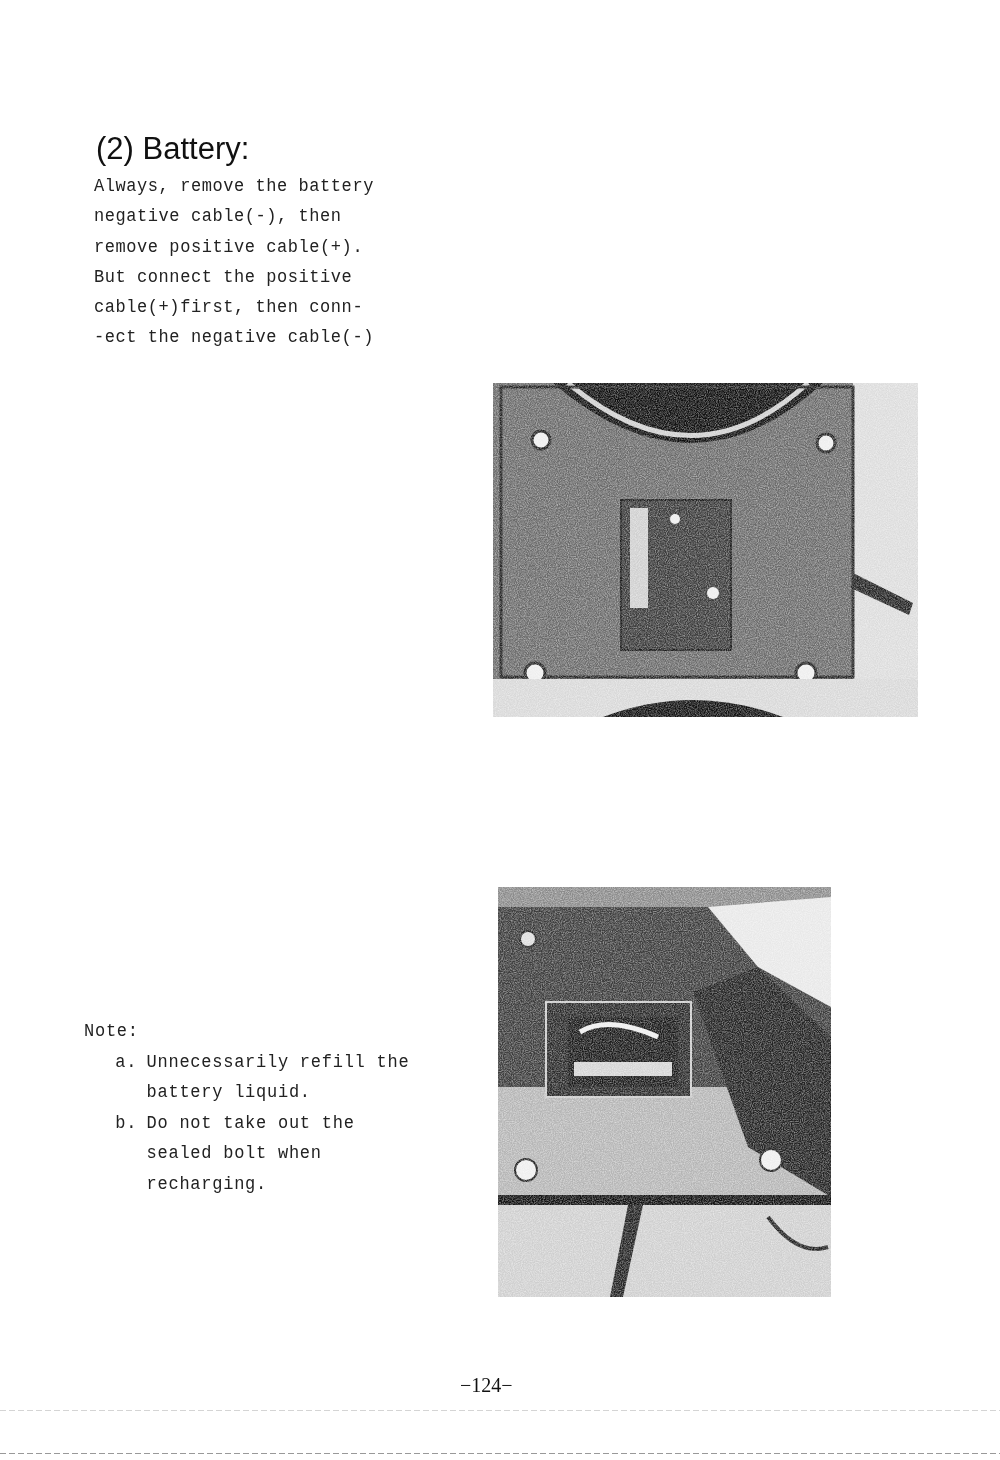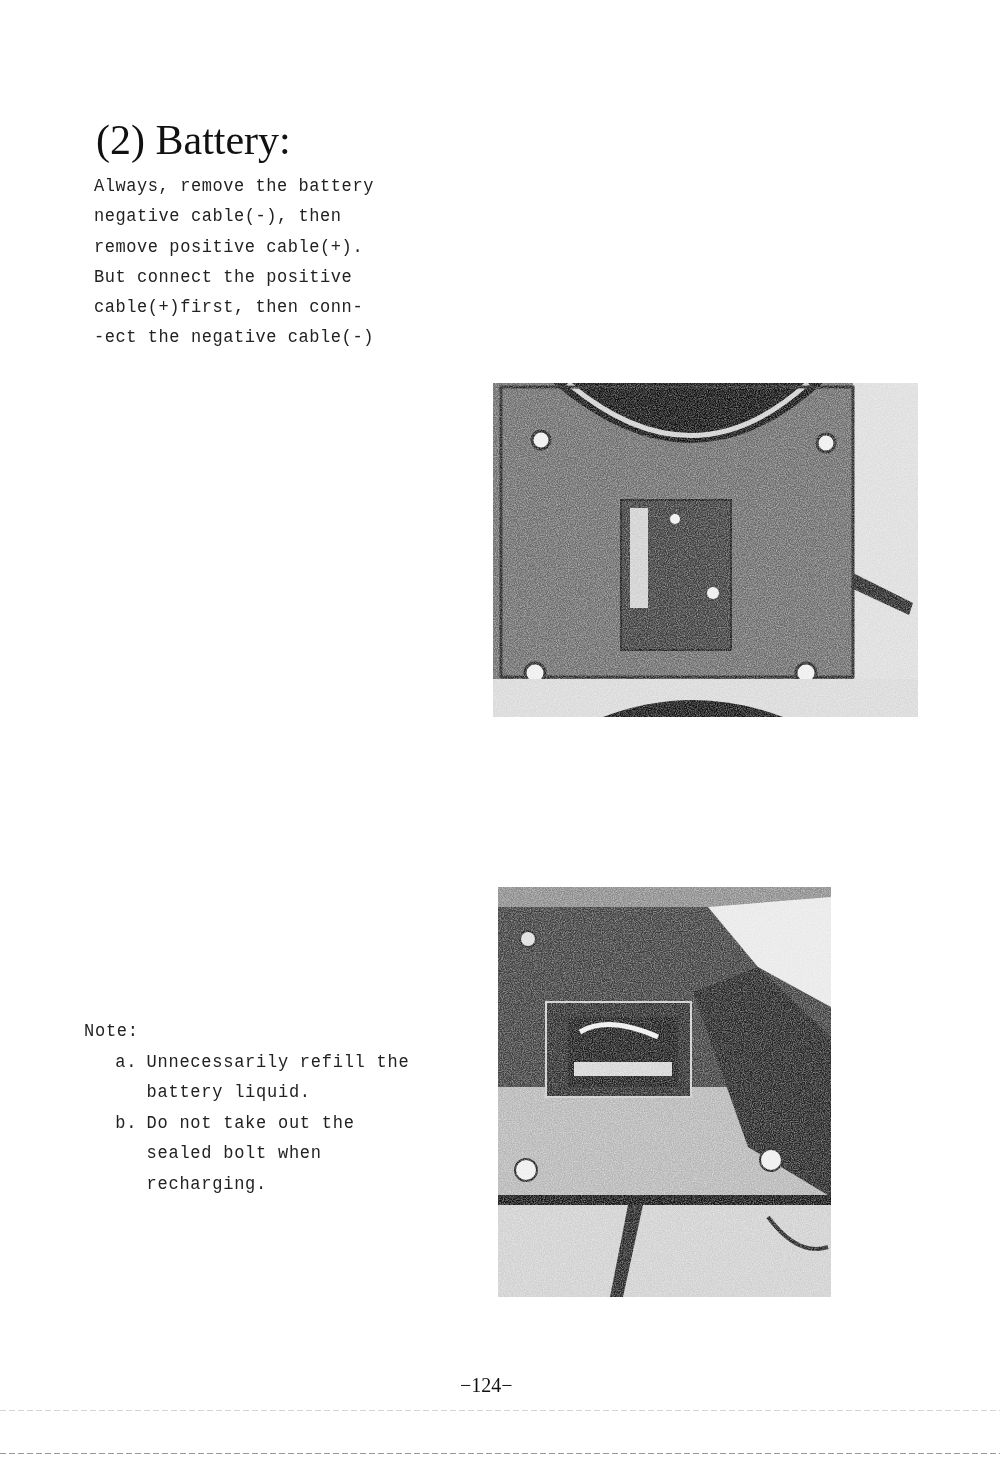--- a/index.html
+++ b/index.html
@@ -1,23 +1,23 @@
 <!DOCTYPE html>
 <html><head>
   <meta charset="utf-8">
   <style>
     html, body { margin: 0; padding: 0; }
     body {
       width: 1000px; height: 1460px; background: #ffffff; position: relative; overflow: hidden;
       color: #1a1a1a;
     }
     .heading {
-      position: absolute; left: 96px; top: 116px;
-      font-family: Liberation Serif, serif;
-      font-size: 42px; color: #111;
+      position: absolute; left: 96px; top: 131px;
+      font-family: Liberation Sans, sans-serif;
+      font-size: 31px; color: #111;
     }
     .body-text {
       position: absolute; left: 94px; top: 172px;
       font-family: "Liberation Mono", "DejaVu Sans Mono", monospace;
       font-size: 18.5px; line-height: 30.3px; color: #222;
       letter-spacing: 0.6px; transform: scaleX(0.92); transform-origin: left top;
       white-space: pre;
     }
     .note {
       position: absolute; left: 84px; top: 1017px;

